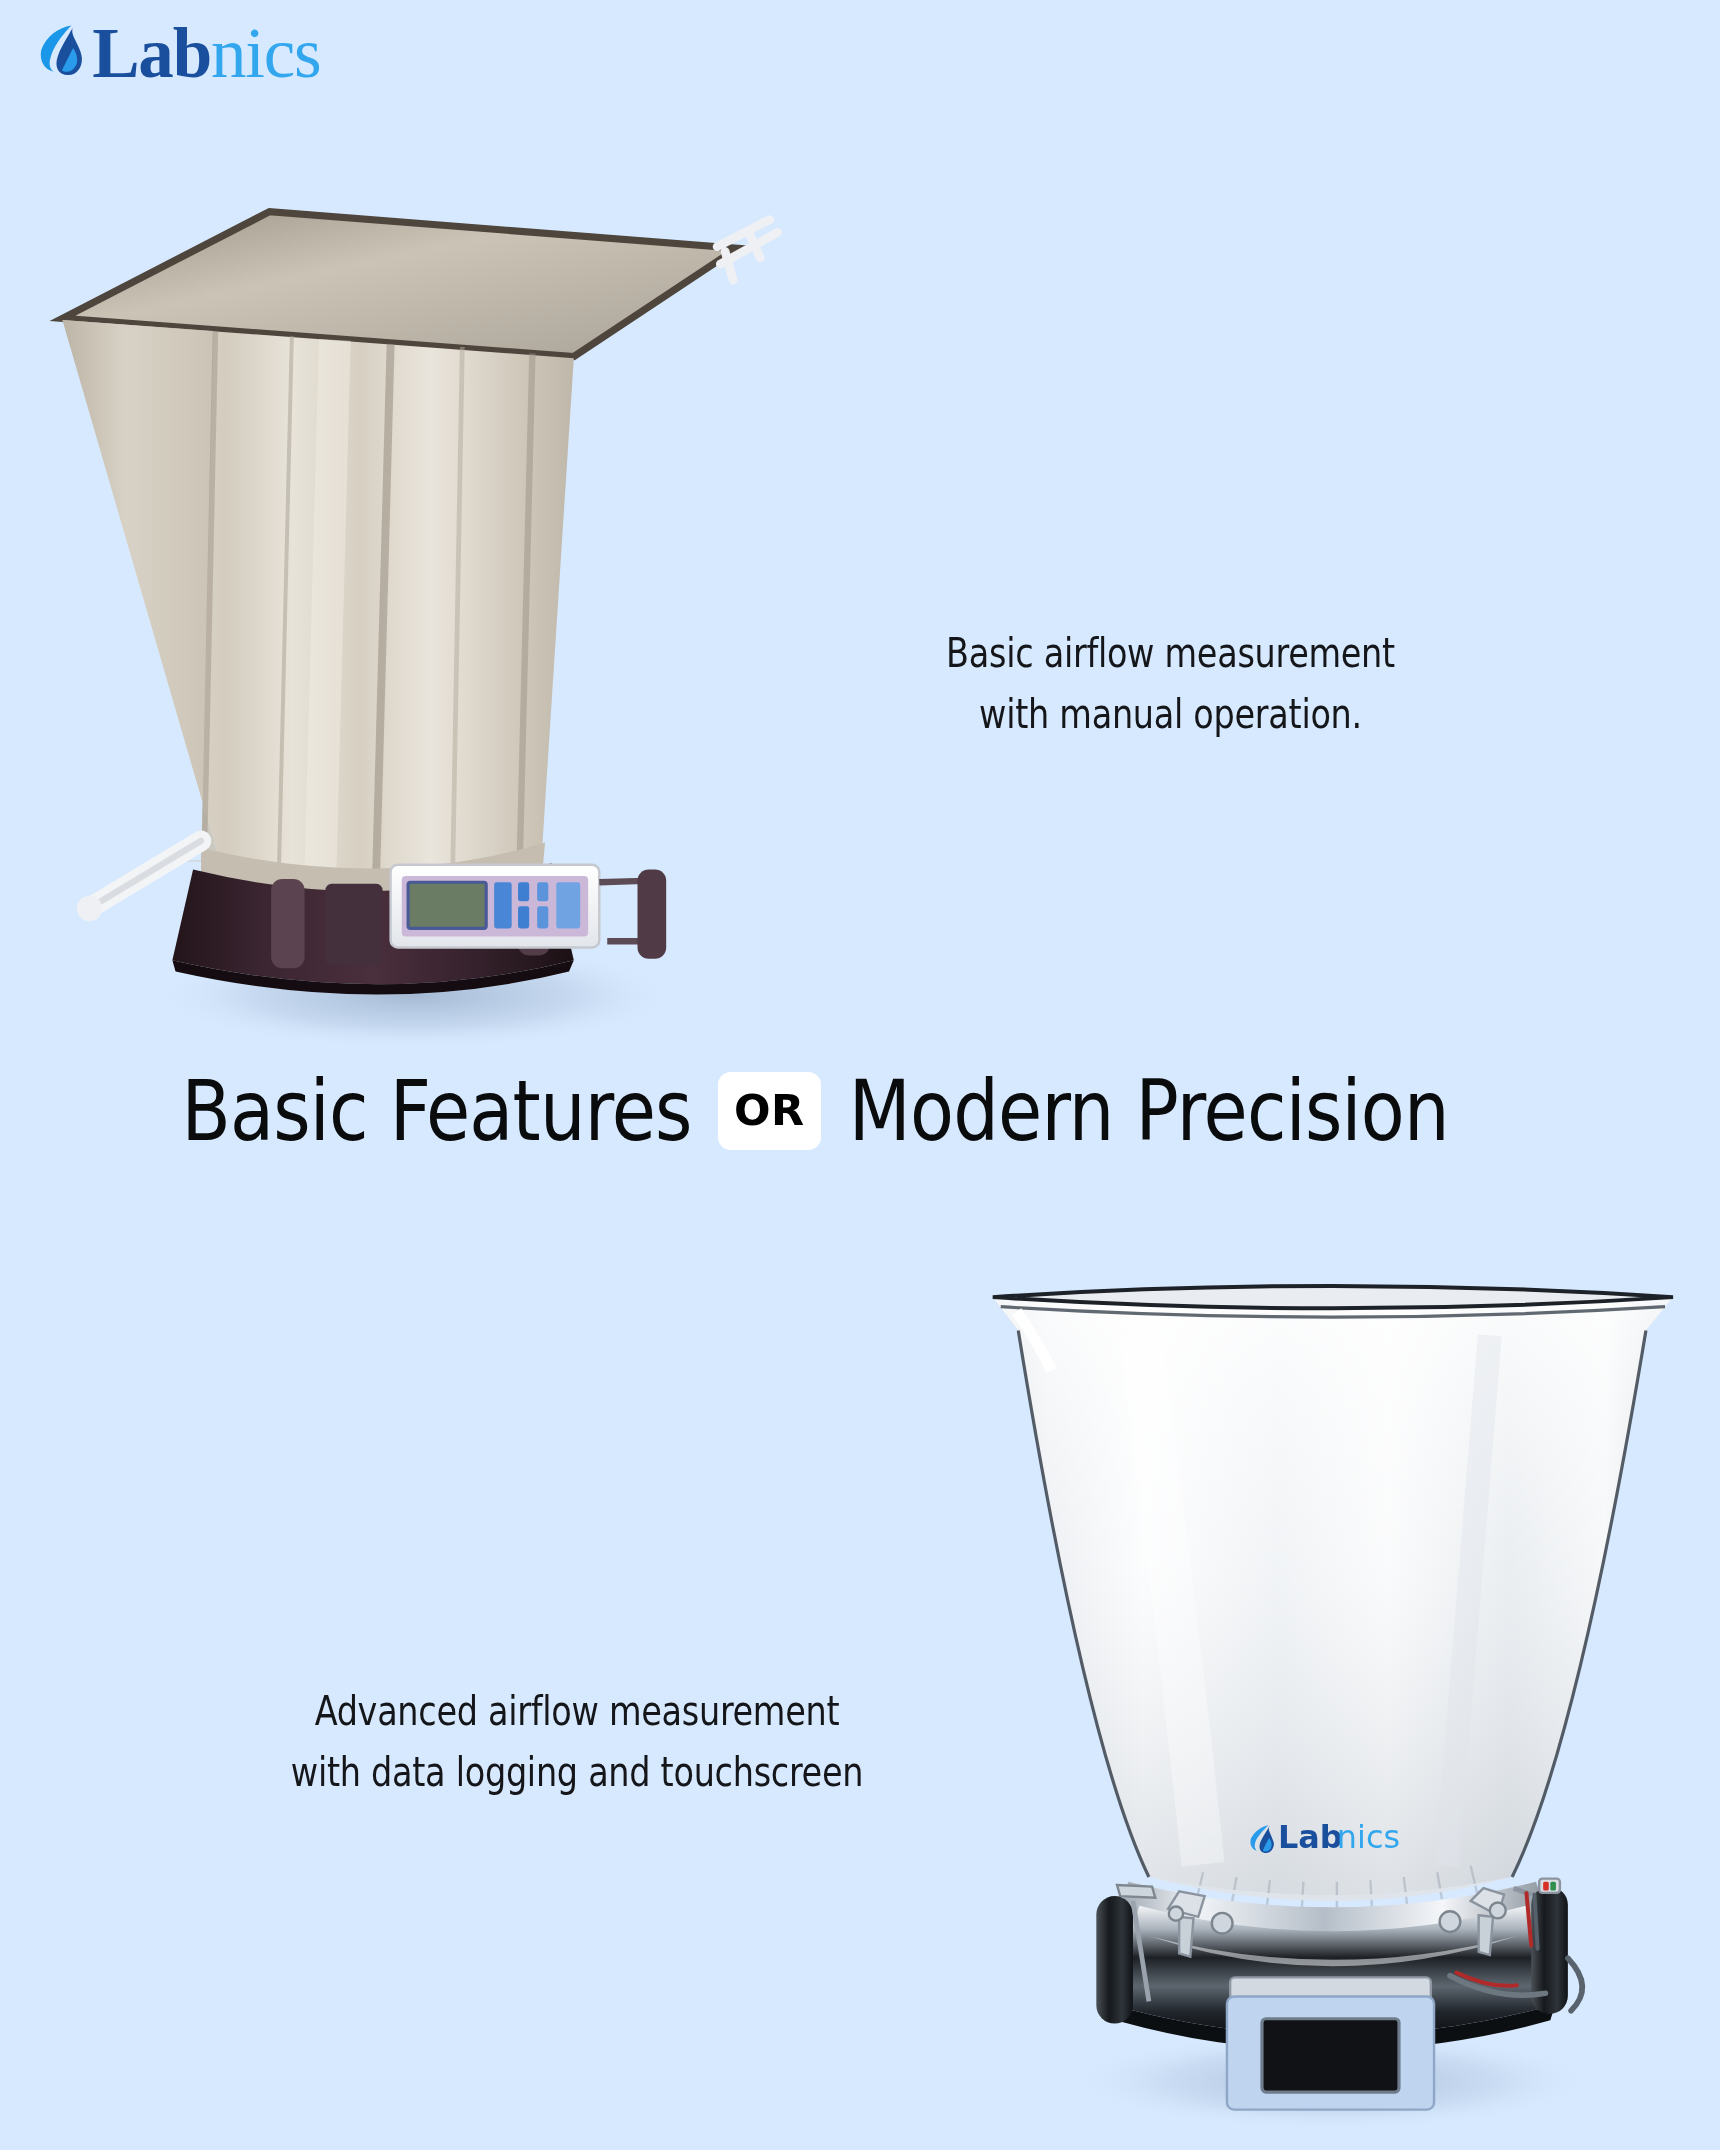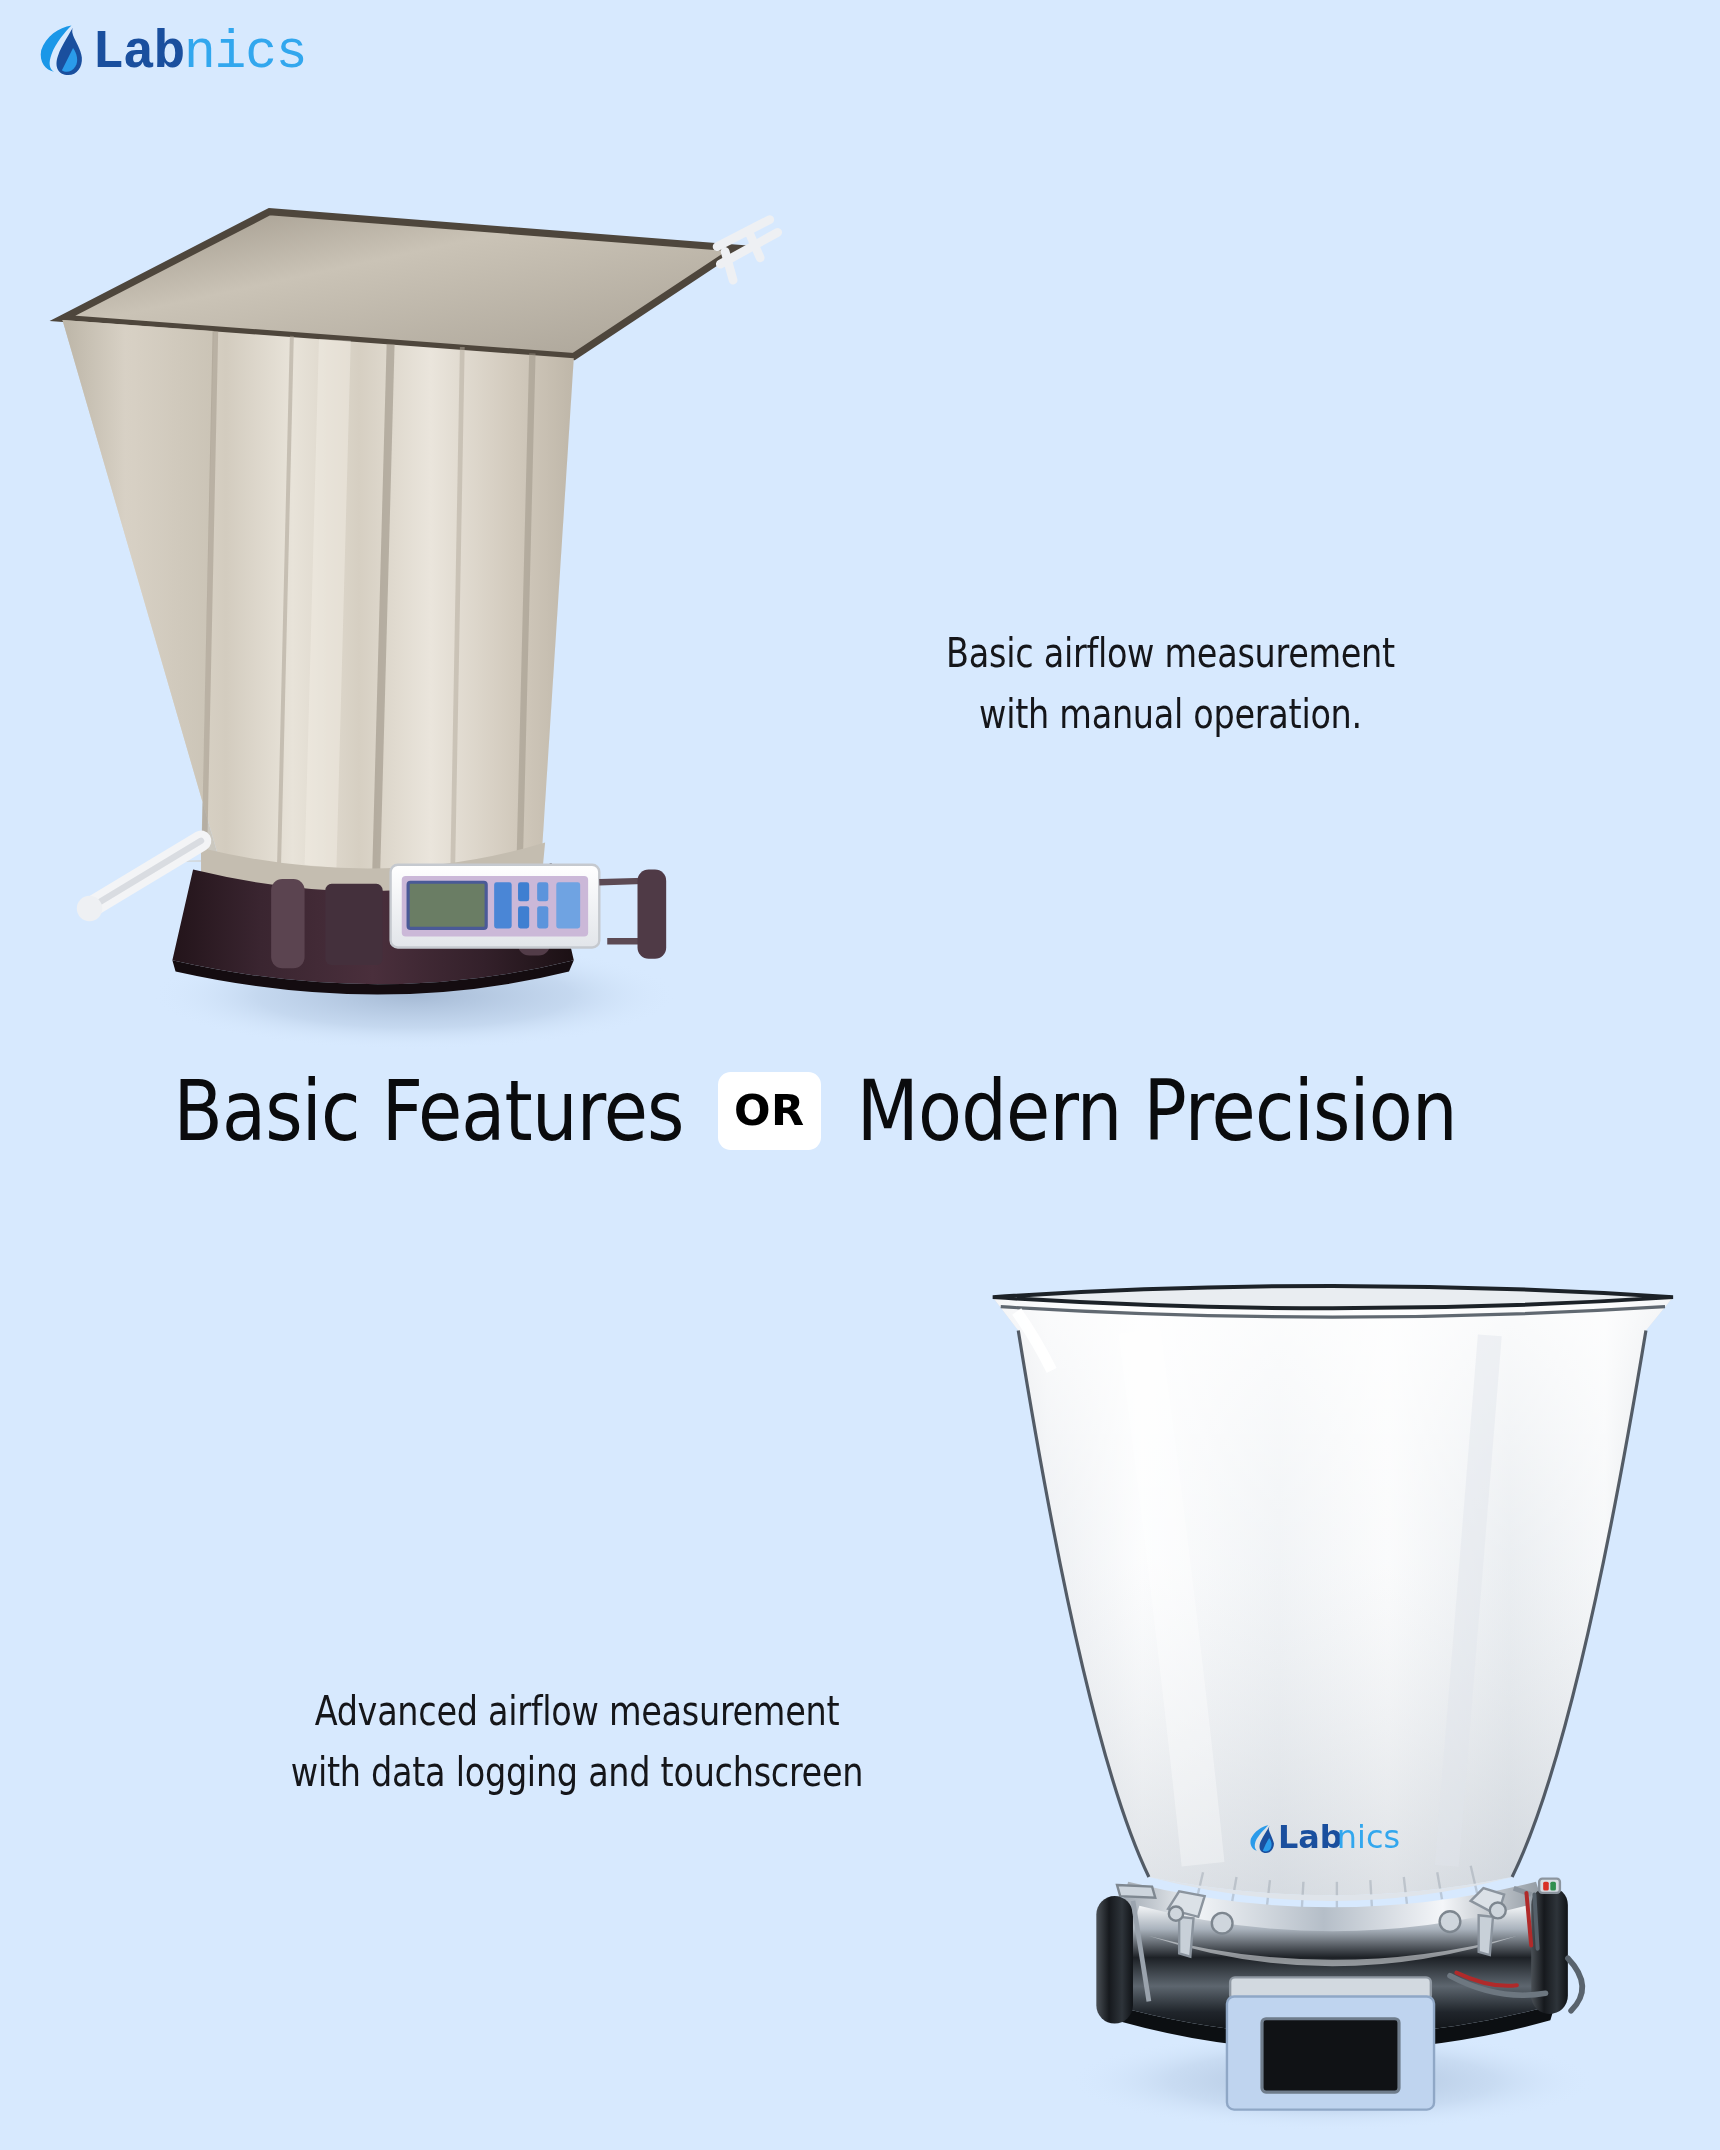--- a/index.html
+++ b/index.html
@@ -14,25 +14,25 @@
 
   
   .brand-logo {
     position:absolute;
     left:38px; top:17.5px;
     display:flex; align-items:center; gap:3.2px;
     height:72px;
   }
   .brand-mark { width:51px; height:59px; display:block; }
   .brand-word {
-    font-size:53px;
+    font-size:71px;
     letter-spacing:-1.2px;
     line-height:1;
     white-space:nowrap;
-    font-family:Liberation Mono, monospace;
+    font-family:Liberation Serif, serif;
   }
   .brand-word .w1 { color:#1a4f9e; font-weight:700; }
   .brand-word .w2 { color:#32a7ee; font-weight:400; }
 
   
   .caption {
     position:absolute;
     font-family:"DejaVu Sans Condensed","Liberation Sans", sans-serif;
     font-weight:300;
     font-size:40px;
@@ -44,21 +44,21 @@
   }
   #caption-basic { left:836px; top:623px; width:669px; }
   #caption-advanced { left:171px; top:1681px; width:812px; }
   .caption .line { display:block; white-space:nowrap; }
 
   
   .headline {
     position:absolute;
     left:0; top:1067px; width:1633px;
     display:flex; align-items:center; justify-content:center;
-    gap:8px;
+    gap:0px;
     white-space:nowrap;
   }
   .headline .hl-text {
     font-family:"DejaVu Sans Condensed","Liberation Sans", sans-serif;
     font-weight:300;
     font-size:84px;
     line-height:1.05;
     color:#0a0b0d;
     letter-spacing:-0.8px;
     transform:scaleX(0.95);

